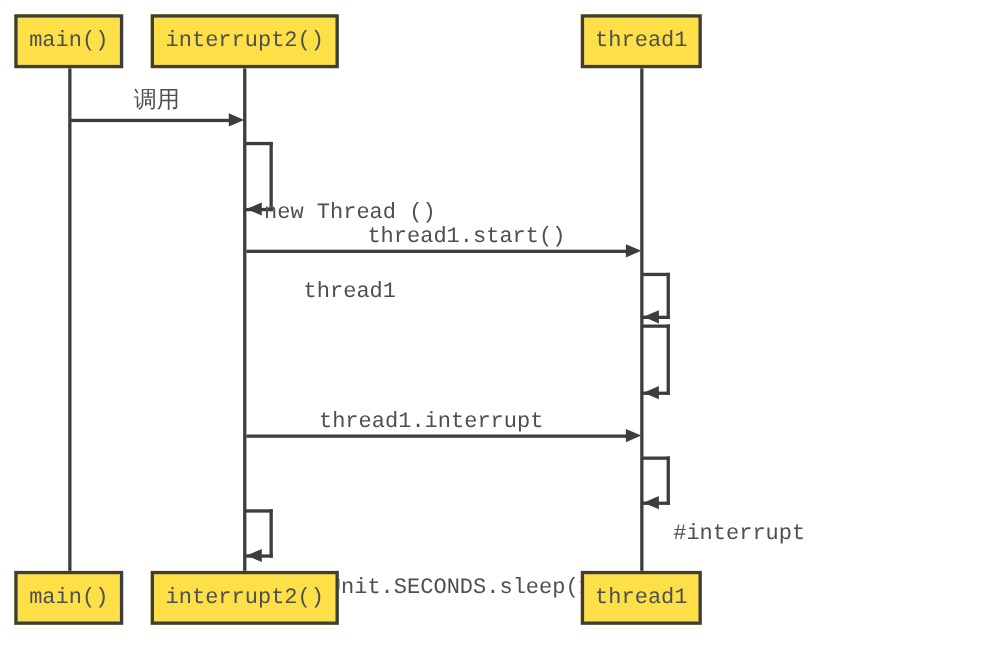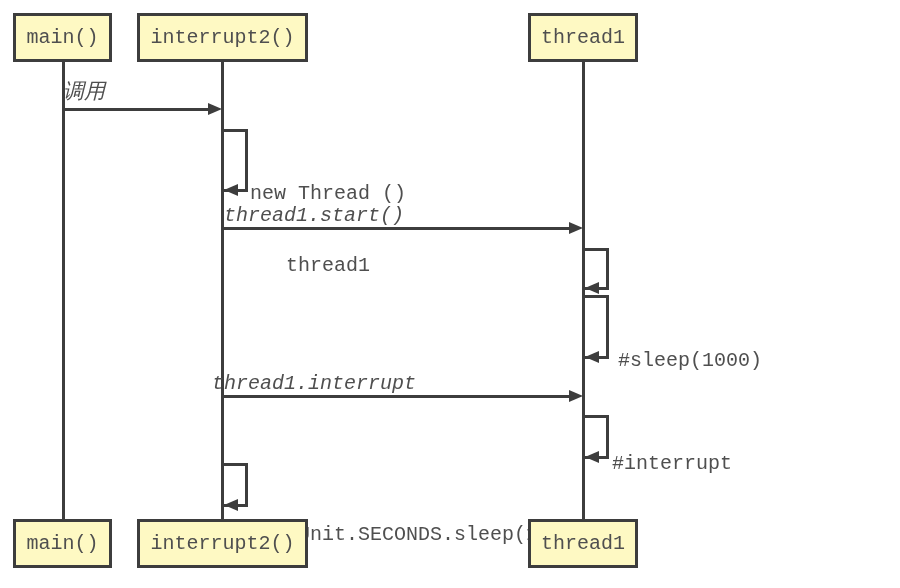--- a/index.html
+++ b/index.html
@@ -7,21 +7,21 @@
     --text:#4f4f4f;
     --bg:#ffffff;
   }
   html,body{margin:0;padding:0;background:var(--bg);}
   .stage{
     position:relative;width:900px;height:588px;background:var(--bg);
     overflow:hidden;font-family:"Liberation Mono","DejaVu Sans Mono",monospace;
   }
   .pbox{
     position:absolute;height:49px;box-sizing:border-box;
-    border:3px solid var(--line);background:#fef9c3;
+    border:3px solid var(--line);background:#fde047;
     display:flex;align-items:center;justify-content:center;
     font-size:20px;color:var(--text);z-index:3;text-align:center;
   }
   .lifeline{
     position:absolute;top:62px;height:457px;width:3px;
     background:var(--line);z-index:1;
   }
   .hline{position:absolute;height:3px;background:var(--line);z-index:2;}
   .arr-right{
     position:absolute;width:0;height:0;z-index:2;
@@ -35,21 +35,21 @@
   }
   .selfloop{
     position:absolute;width:26px;box-sizing:border-box;
     border:3px solid var(--line);border-left:none;z-index:2;
   }
   .mlabel{
     position:absolute;font-size:20px;line-height:24px;color:var(--text);
     white-space:pre;z-index:2;
   }
   .mlabel .ln{display:block;text-align:center;}
-  .center{text-align:left;font-style:italic;}
+  .center{text-align:center;}
   .cjk{
     font-family:"Liberation Sans","DejaVu Sans",sans-serif;
     font-size:21px;line-height:24px;
   }
 </style>
 </head>
 <body>
 
 <div class="stage">
 
@@ -76,45 +76,44 @@
   <div class="pbox" style="left:528px;top:519px;width:110px">
     <span>thread1</span>
   </div>
 
   <div class="mlabel cjk center" style="left:63px;top:79px;width:159px">调用</div>
   <div class="hline" style="left:64px;top:108px;width:145px"></div>
   <div class="arr-right" style="left:208px;top:103px"></div>
 
   <div class="selfloop" style="left:222px;top:129px;height:63px"></div>
   <div class="arr-left" style="left:224px;top:184px"></div>
-  <div class="mlabel" style="left:250px;top:134px">
+  <div class="mlabel" style="left:240px;top:134px">
     <span class="ln">new Thread ()</span>
     <span class="ln">thread1</span>
   </div>
 
   <div class="mlabel center" style="left:224px;top:204px;width:400px">thread1.start()</div>
   <div class="hline" style="left:224px;top:227px;width:346px"></div>
   <div class="arr-right" style="left:569px;top:222px"></div>
 
   <div class="selfloop" style="left:583px;top:248px;height:42px"></div>
   <div class="arr-left" style="left:585px;top:282px"></div>
 
   <div class="selfloop" style="left:583px;top:295px;height:64px"></div>
   <div class="arr-left" style="left:585px;top:351px"></div>
   <div class="mlabel" style="left:618px;top:301px">
-    <span class="ln">#sleep(1000)</span>
   </div>
 
-  <div class="mlabel center" style="left:212px;top:372px;width:320px">thread1.interrupt</div>
+  <div class="mlabel center" style="left:232px;top:372px;width:320px">thread1.interrupt</div>
   <div class="hline" style="left:224px;top:395px;width:346px"></div>
   <div class="arr-right" style="left:569px;top:390px"></div>
 
   <div class="selfloop" style="left:583px;top:415px;height:44px"></div>
   <div class="arr-left" style="left:585px;top:451px"></div>
-  <div class="mlabel" style="left:612px;top:404px">
+  <div class="mlabel" style="left:612px;top:426px">
     <span class="ln">#interrupt</span>
   </div>
 
   <div class="selfloop" style="left:222px;top:463px;height:44px"></div>
   <div class="arr-left" style="left:224px;top:499px"></div>
   <div class="mlabel" style="left:250px;top:475px">
     <span class="ln">TimeUnit.SECONDS.sleep(1);</span>
   </div>
 
 </div>

